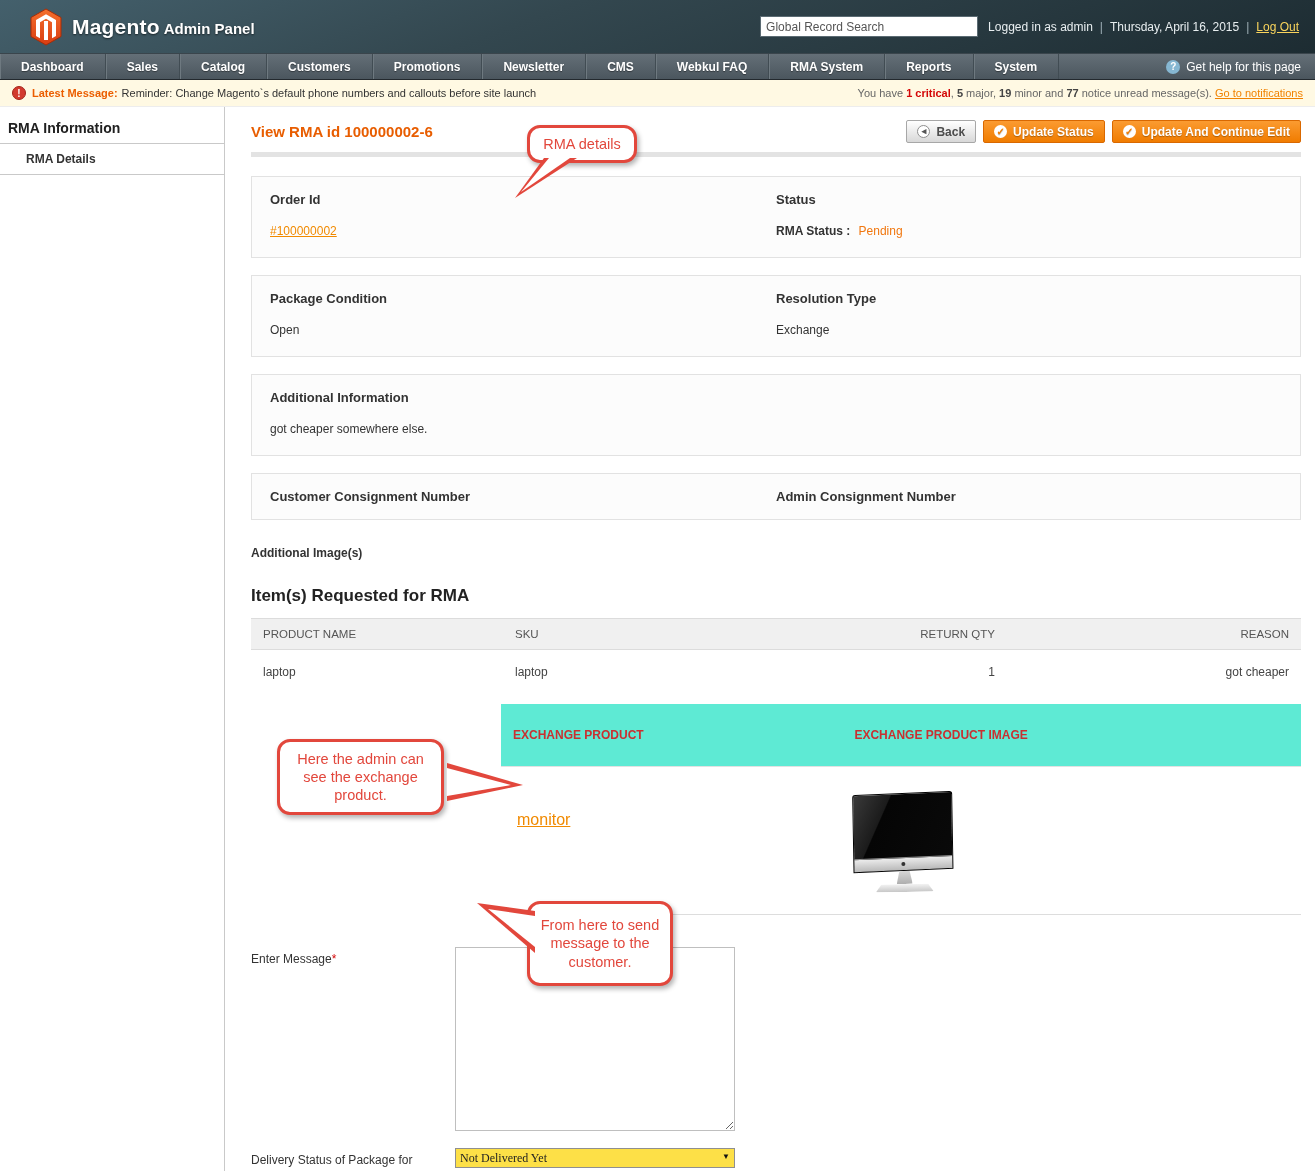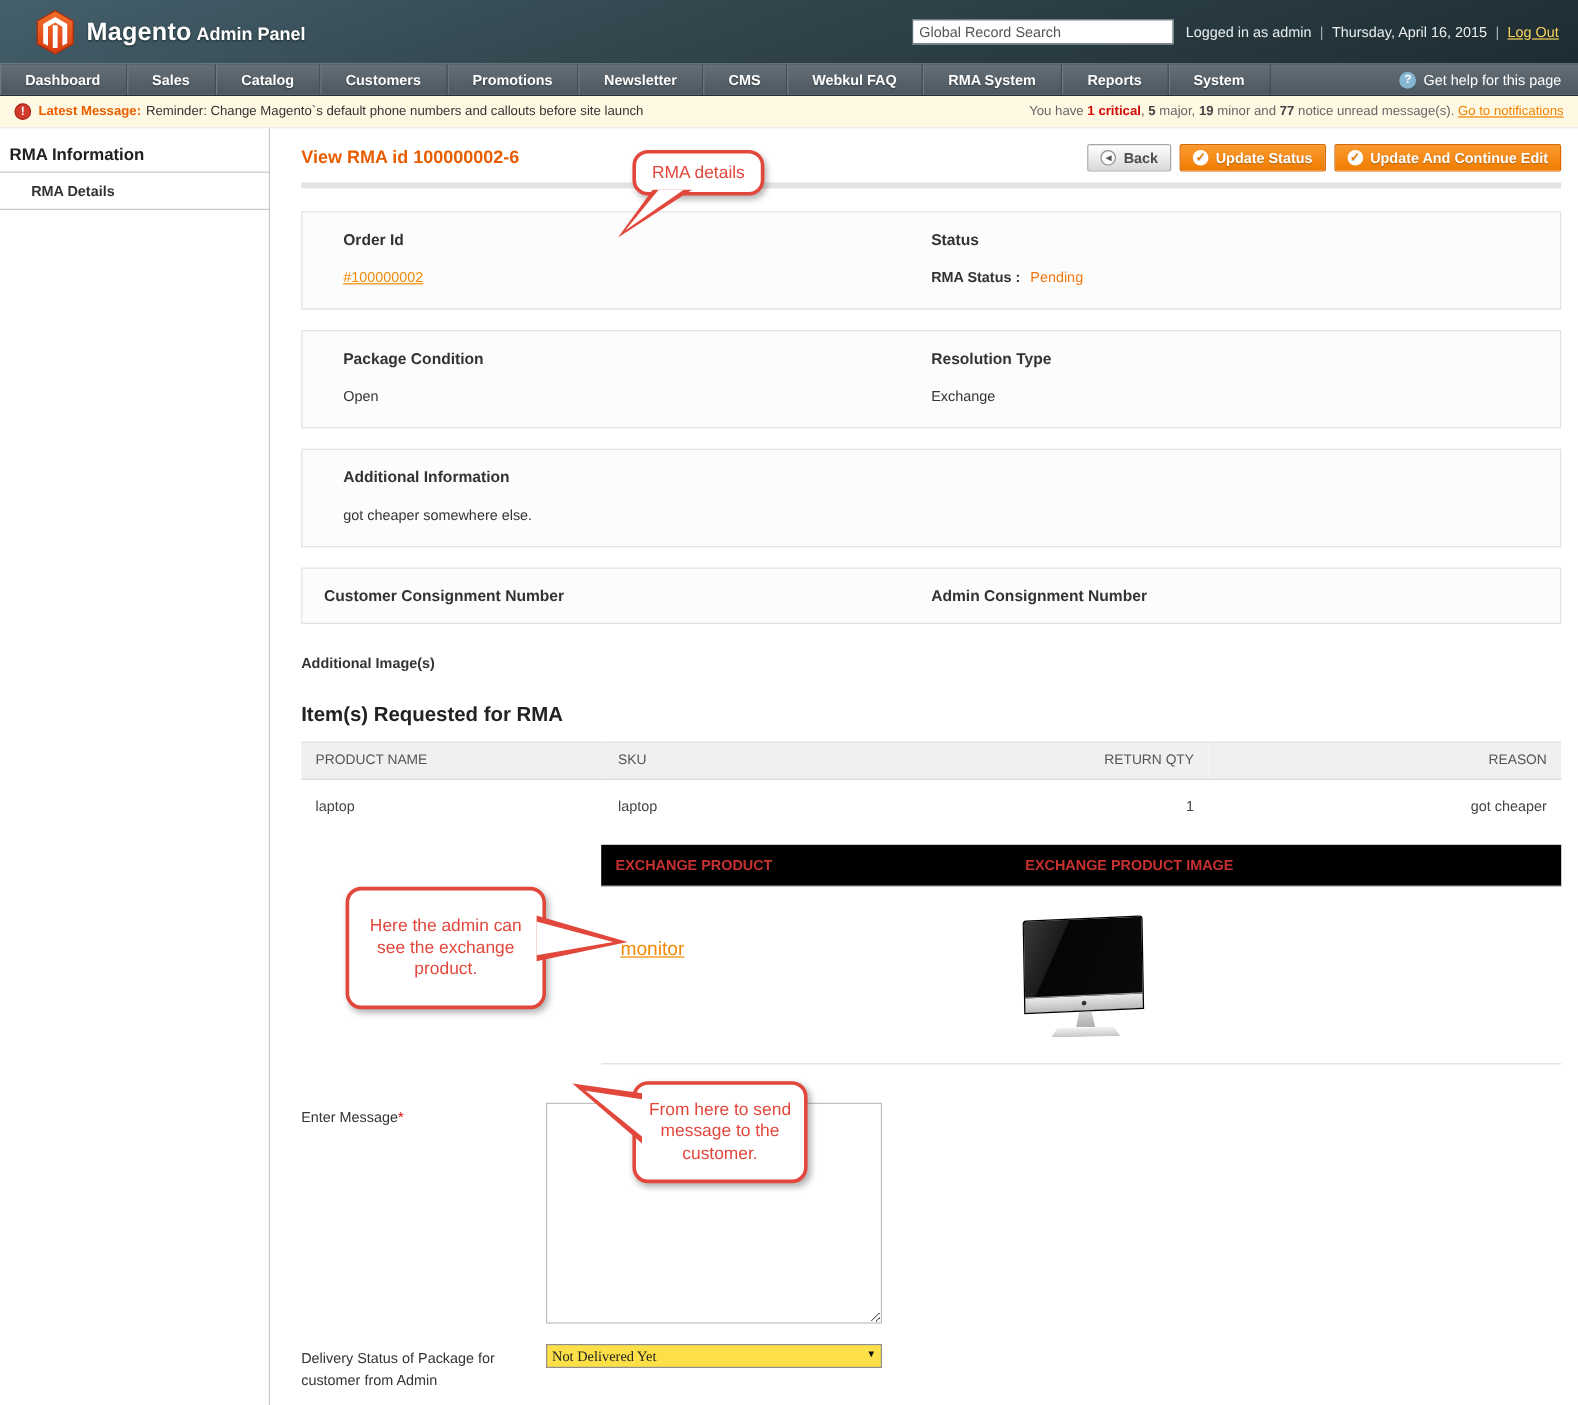--- a/index.html
+++ b/index.html
@@ -85,21 +85,21 @@
     color:#555; font-size:9px; display:inline-flex; align-items:center; justify-content:center; line-height:1;
   }
   .check-icon {
     width:13px; height:13px; border-radius:50%; background:#fff; color:#ef7c00;
     font-size:10px; font-weight:bold; display:inline-flex; align-items:center; justify-content:center; line-height:1;
   }
   .title-rule { height:5px; background:#e3e3e3; margin:9px 0 19px; }
   
   .card {
     border:1px solid #e2e2e2; background:#fcfcfc; display:flex;
-    padding:15px 34px 19px; margin-bottom:17px;
+    padding:15px 18px 19px; margin-bottom:17px;
   }
   .card .col { width:50%; }
   .card h4 { font-size:13px; font-weight:bold; color:#333; margin:0 0 17px; }
   .card .val { font-size:12px; color:#333; }
   .card.slim { padding:15px 18px;justify-content:flex-end; }
   .card.slim h4 { margin:0; }
   .rma-status-label { font-weight:bold; color:#333; }
   .rma-status-val { color:#f1770f; margin-left:5px; }
   .order-link { color:#f18a00; text-decoration:underline; cursor:pointer; }
   
@@ -107,21 +107,21 @@
   .items-title { font-size:17px; font-weight:bold; color:#222; margin:26px 0 12px; }
   table.items { width:100%; border-collapse:collapse; font-size:12px; }
   table.items th {
     background:#f0f0f0; border-top:1px solid #dcdcdc; border-bottom:1px solid #dcdcdc;
     padding:9px 12px; font-weight:normal; color:#555; font-size:11.5px; text-align:left;
   }
   table.items td { padding:15px 12px; color:#444; }
   .col-r { text-align:right !important; }
   
   .exchange { margin:10px 0 0 250px; border-bottom:1px solid #ddd; padding-bottom:22px; }
-  .exchange-head { display:flex; background:#000000; border-bottom:1px solid #e2e2e2; padding:10px 12px; }
+  .exchange-head { display:flex; background:#5eead4; border-bottom:1px solid #e2e2e2; padding:24px 12px; }
   .exchange-head .eh1 { width:44%; } .exchange-head .eh2 { width:56%; }
   .exchange-head span { color:#c93030; font-weight:bold; font-size:12px; }
   .exchange-row { display:flex; padding-top:26px; }
   .exchange-row .ec1 { width:44%; padding:18px 0 0 16px; }
   .exchange-row .ec2 { width:56%; }
   .product-link { color:#f18a00; font-size:16px; text-decoration:underline; cursor:pointer; }
   
   .imac { width:102px; transform:rotate(-1deg); }
   .imac-screen {
     width:100px; height:78px; border-radius:3px 3px 0 0; position:relative; overflow:hidden;
@@ -354,21 +354,21 @@
       </div>
 
     </div>
 
     <div class="callout-bubble" style="left:302px; top:18px; width:110px; height:38px;">RMA details</div>
     <svg class="callout-tail" style="left:286px; top:51px;" width="72" height="42">
       <polygon points="33,0 66,0 4,40" fill="#e2473c"></polygon>
       <polygon points="38,0 59,0 10,34" fill="#ffffff"></polygon>
     </svg>
 
-    <div class="callout-bubble" style="left:63px; top:632px; width:167px; height:102px;">Here the admin can see the exchange product.</div>
+    <div class="callout-bubble" style="left:52px; top:632px; width:167px; height:76px;">Here the admin can see the exchange product.</div>
     <svg class="callout-tail" style="left:222px; top:650px;" width="80" height="50">
       <polygon points="0,6 76,28 0,44" fill="#e2473c"></polygon>
       <polygon points="0,11 64,28 0,39" fill="#ffffff"></polygon>
     </svg>
 
     <div class="callout-bubble" style="left:302px; top:794px; width:146px; height:85px;">From here to send message to the customer.</div>
     <svg class="callout-tail" style="left:250px; top:794px;" width="60" height="56">
       <polygon points="60,10 2,2 60,52" fill="#e2473c"></polygon>
       <polygon points="60,15 13,8 60,46" fill="#ffffff"></polygon>
     </svg>

